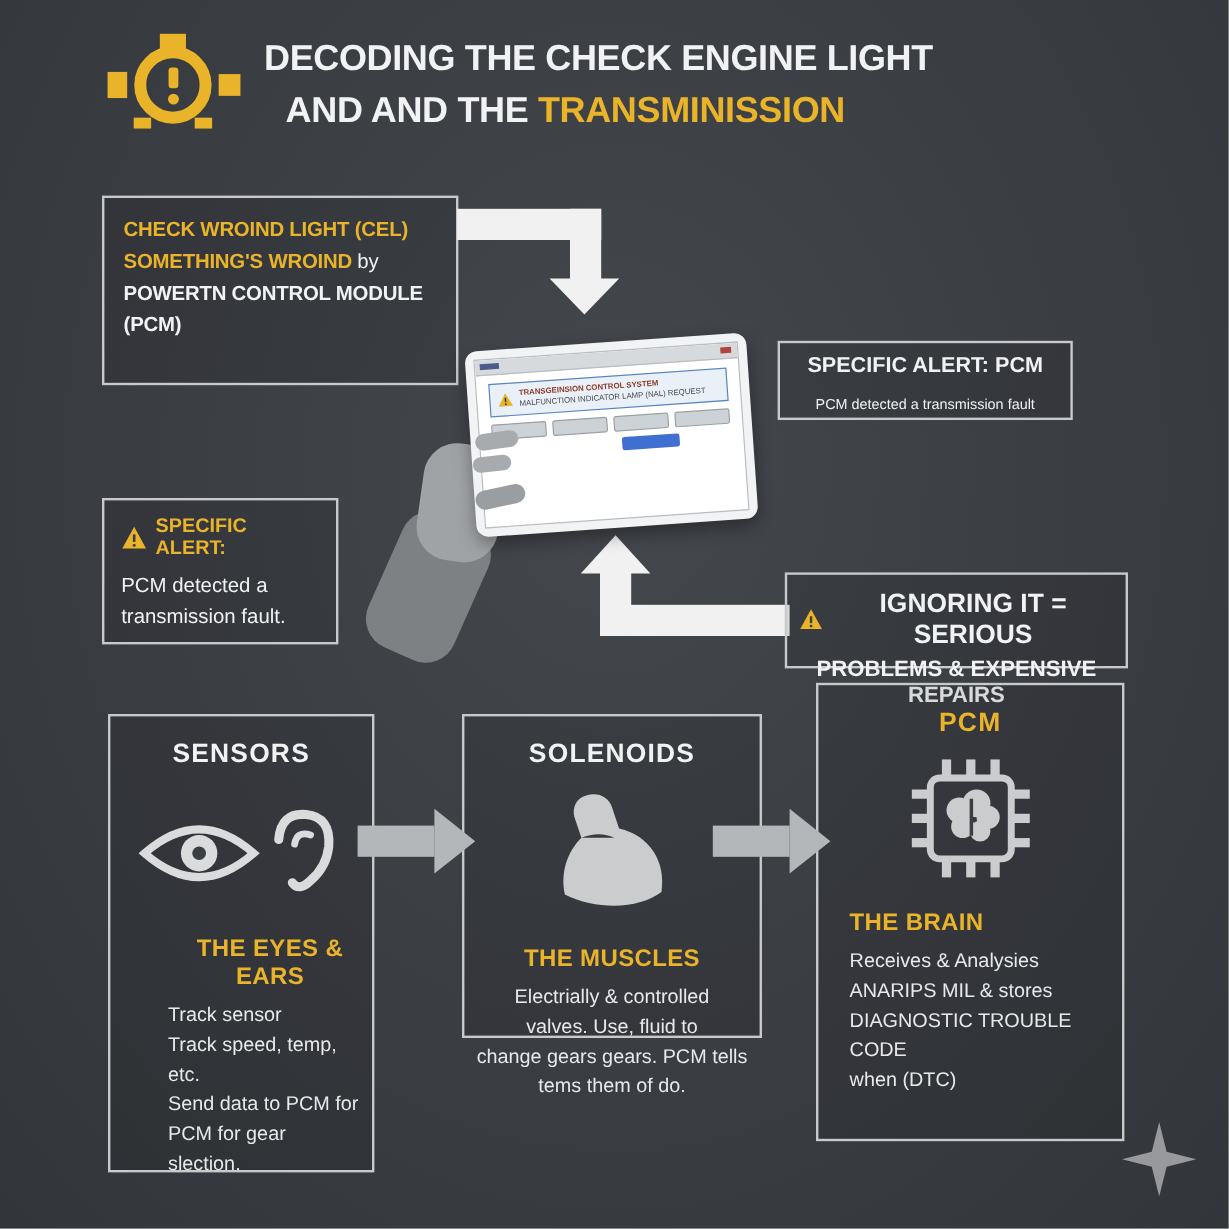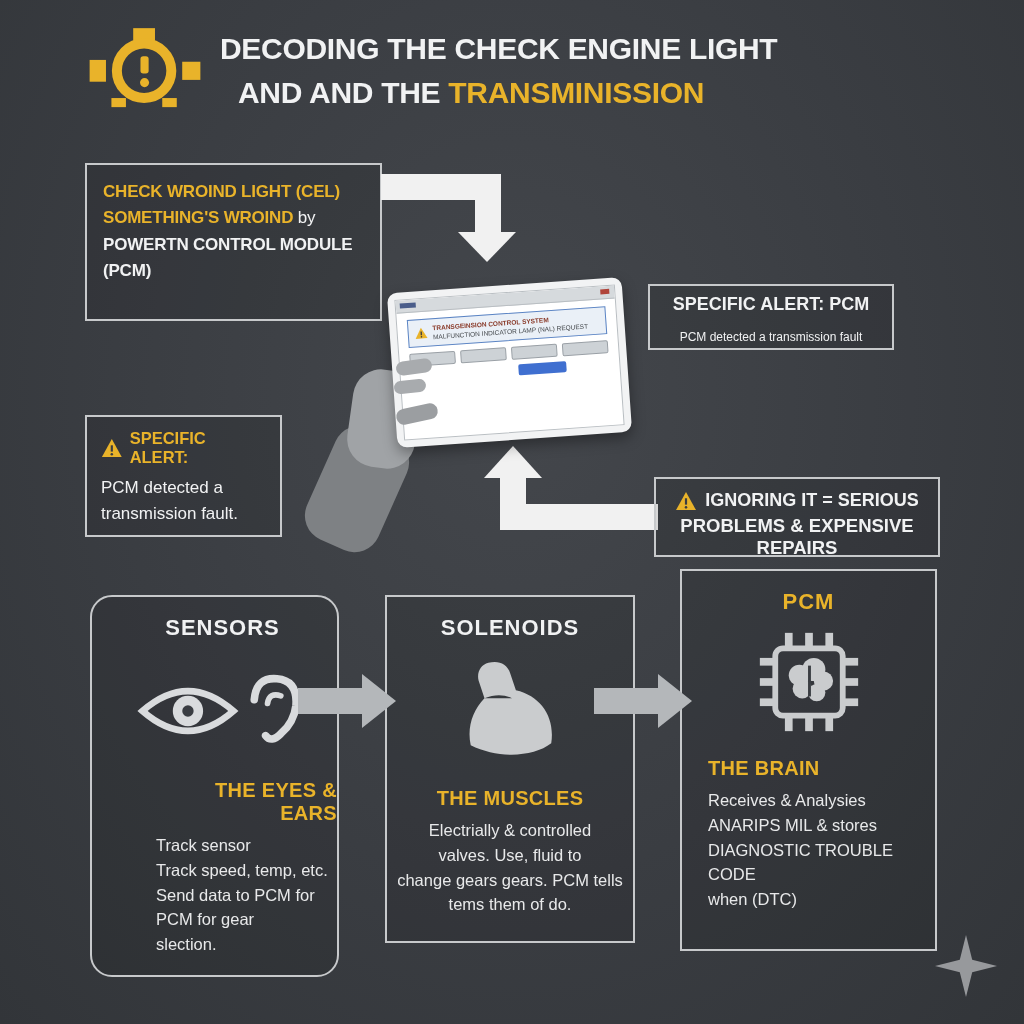--- a/index.html
+++ b/index.html
@@ -137,45 +137,45 @@
     <div class="tri-up" style="left:484px;top:446px;"></div>
   </div>
 
   <div class="box" style="left:654px;top:477px;width:286px;height:80px;padding:11px 10px;text-align:center;">
     <div style="display:flex;align-items:center;justify-content:center;gap:8px;">
       <svg width="22" height="20" viewBox="0 0 24 22">
         <polygon points="12,1 23,21 1,21" fill="#e9b32a"></polygon>
         <rect x="10.8" y="8" width="2.4" height="7" fill="#3a3d42"></rect>
         <circle cx="12" cy="18" r="1.4" fill="#3a3d42"></circle>
       </svg>
-      <span class="white bold" style="font-size:18px;">IGNORING IT = SERIOUS</span>
+      <span class="white bold" style="font-size:22px;">IGNORING IT = SERIOUS</span>
     </div>
     <div class="white bold" style="font-size:18.5px;margin-top:4px;">PROBLEMS &amp; EXPENSIVE REPAIRS</div>
   </div>
 
-  <div class="box" style="left:90px;top:595px;width:249px;height:382px;padding:18px 0 0 16px;border-radius:22px;">
+  <div class="box" style="left:90px;top:595px;width:222px;height:382px;padding:18px 0 0 0;">
     <div class="col-title white">SENSORS</div>
     <div style="text-align:center;margin-top:22px;">
       <svg width="180" height="96" viewBox="0 0 190 100">
         <path d="M10,50 Q58,8 106,50 Q58,92 10,50 Z" fill="none" stroke="#d9dbdd" stroke-width="7"></path>
         <circle cx="58" cy="50" r="16" fill="#d9dbdd"></circle>
         <circle cx="58" cy="50" r="6" fill="#3a3d42"></circle>
         <path d="M128,38 Q130,14 152,16 Q174,18 172,44 Q170,62 156,74 Q146,84 140,76" fill="none" stroke="#d9dbdd" stroke-width="8" stroke-linecap="round"></path>
         <path d="M142,42 Q144,30 156,34" fill="none" stroke="#d9dbdd" stroke-width="6" stroke-linecap="round"></path>
       </svg>
     </div>
-    <div class="col-sub" style="margin-top:16px;text-align:right;padding-left:48px;">THE EYES &amp; EARS</div>
+    <div class="col-sub" style="margin-top:16px;text-align:center;padding-left:48px;">THE EYES &amp; EARS</div>
     <div class="col-body multiline" style="margin-top:8px;padding-left:48px;">Track sensor
 Track speed, temp, etc.
 Send data to PCM for
 PCM for gear
 slection.</div>
   </div>
 
-  <div class="box" style="left:385px;top:595px;width:250px;height:348px;padding:18px 0 0 0;">
+  <div class="box" style="left:385px;top:595px;width:250px;height:270px;padding:18px 0 0 0;">
     <div class="col-title white">SOLENOIDS</div>
     <div style="text-align:center;margin-top:14px;">
       <svg width="118" height="108" viewBox="0 0 120 110">
         <path d="M38,8 C30,10 26,18 28,26 L34,44 C22,56 16,74 20,92 C48,106 84,104 102,90 C106,64 92,42 66,36 L60,18 C57,9 48,5 38,8 Z M34,44 C44,40 54,40 62,44" fill="#caccce"></path>
         <path d="M30,92 C52,100 80,98 98,88" fill="none" stroke="#3a3d42" stroke-width="0"></path>
       </svg>
     </div>
     <div class="col-sub" style="margin-top:20px;">THE MUSCLES</div>
     <div class="col-body multiline" style="margin-top:8px;text-align:center;">Electrially &amp; controlled
 valves. Use, fluid to

